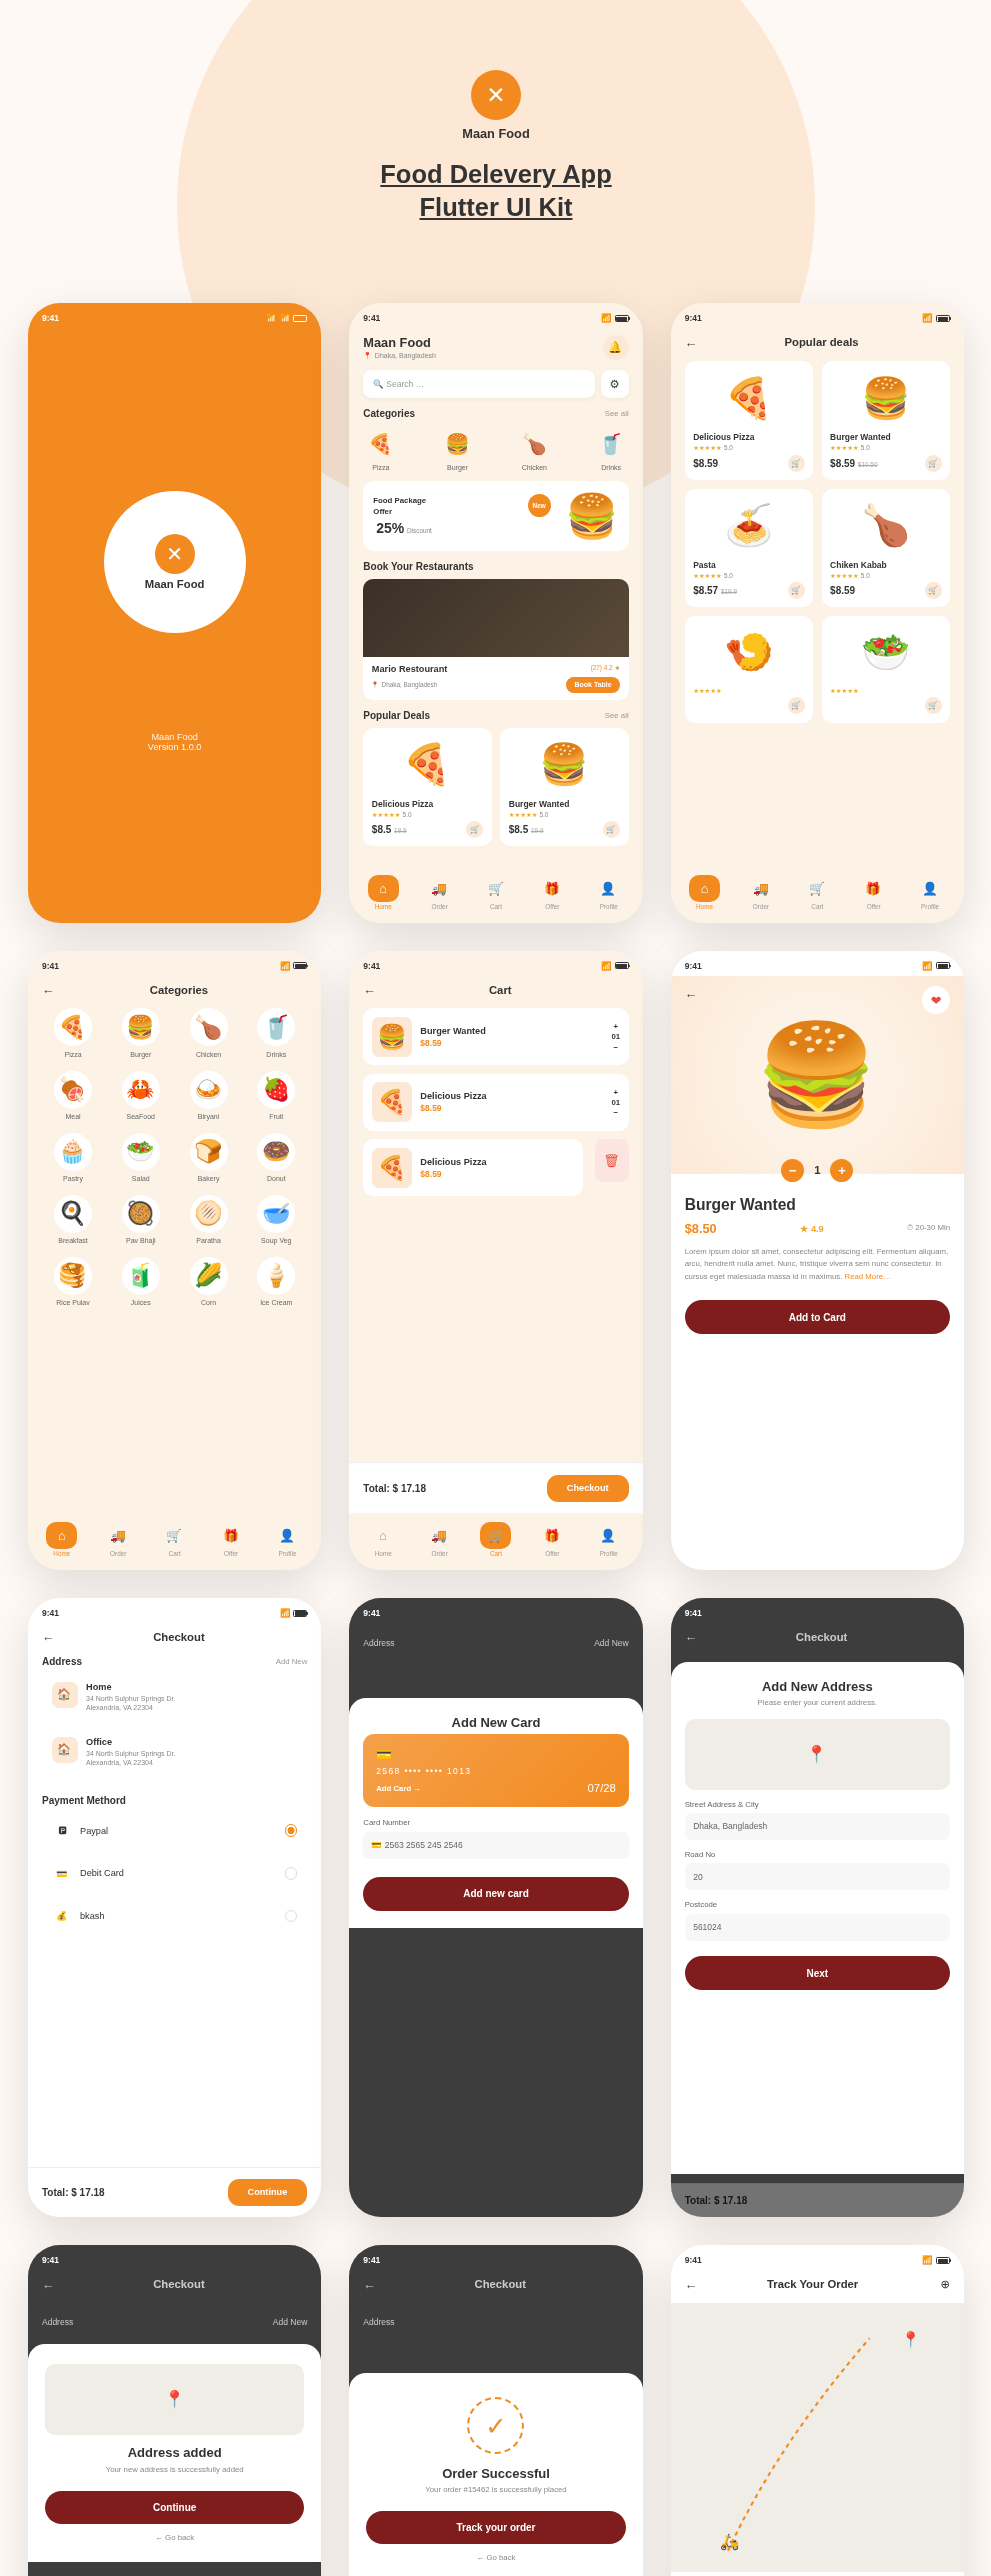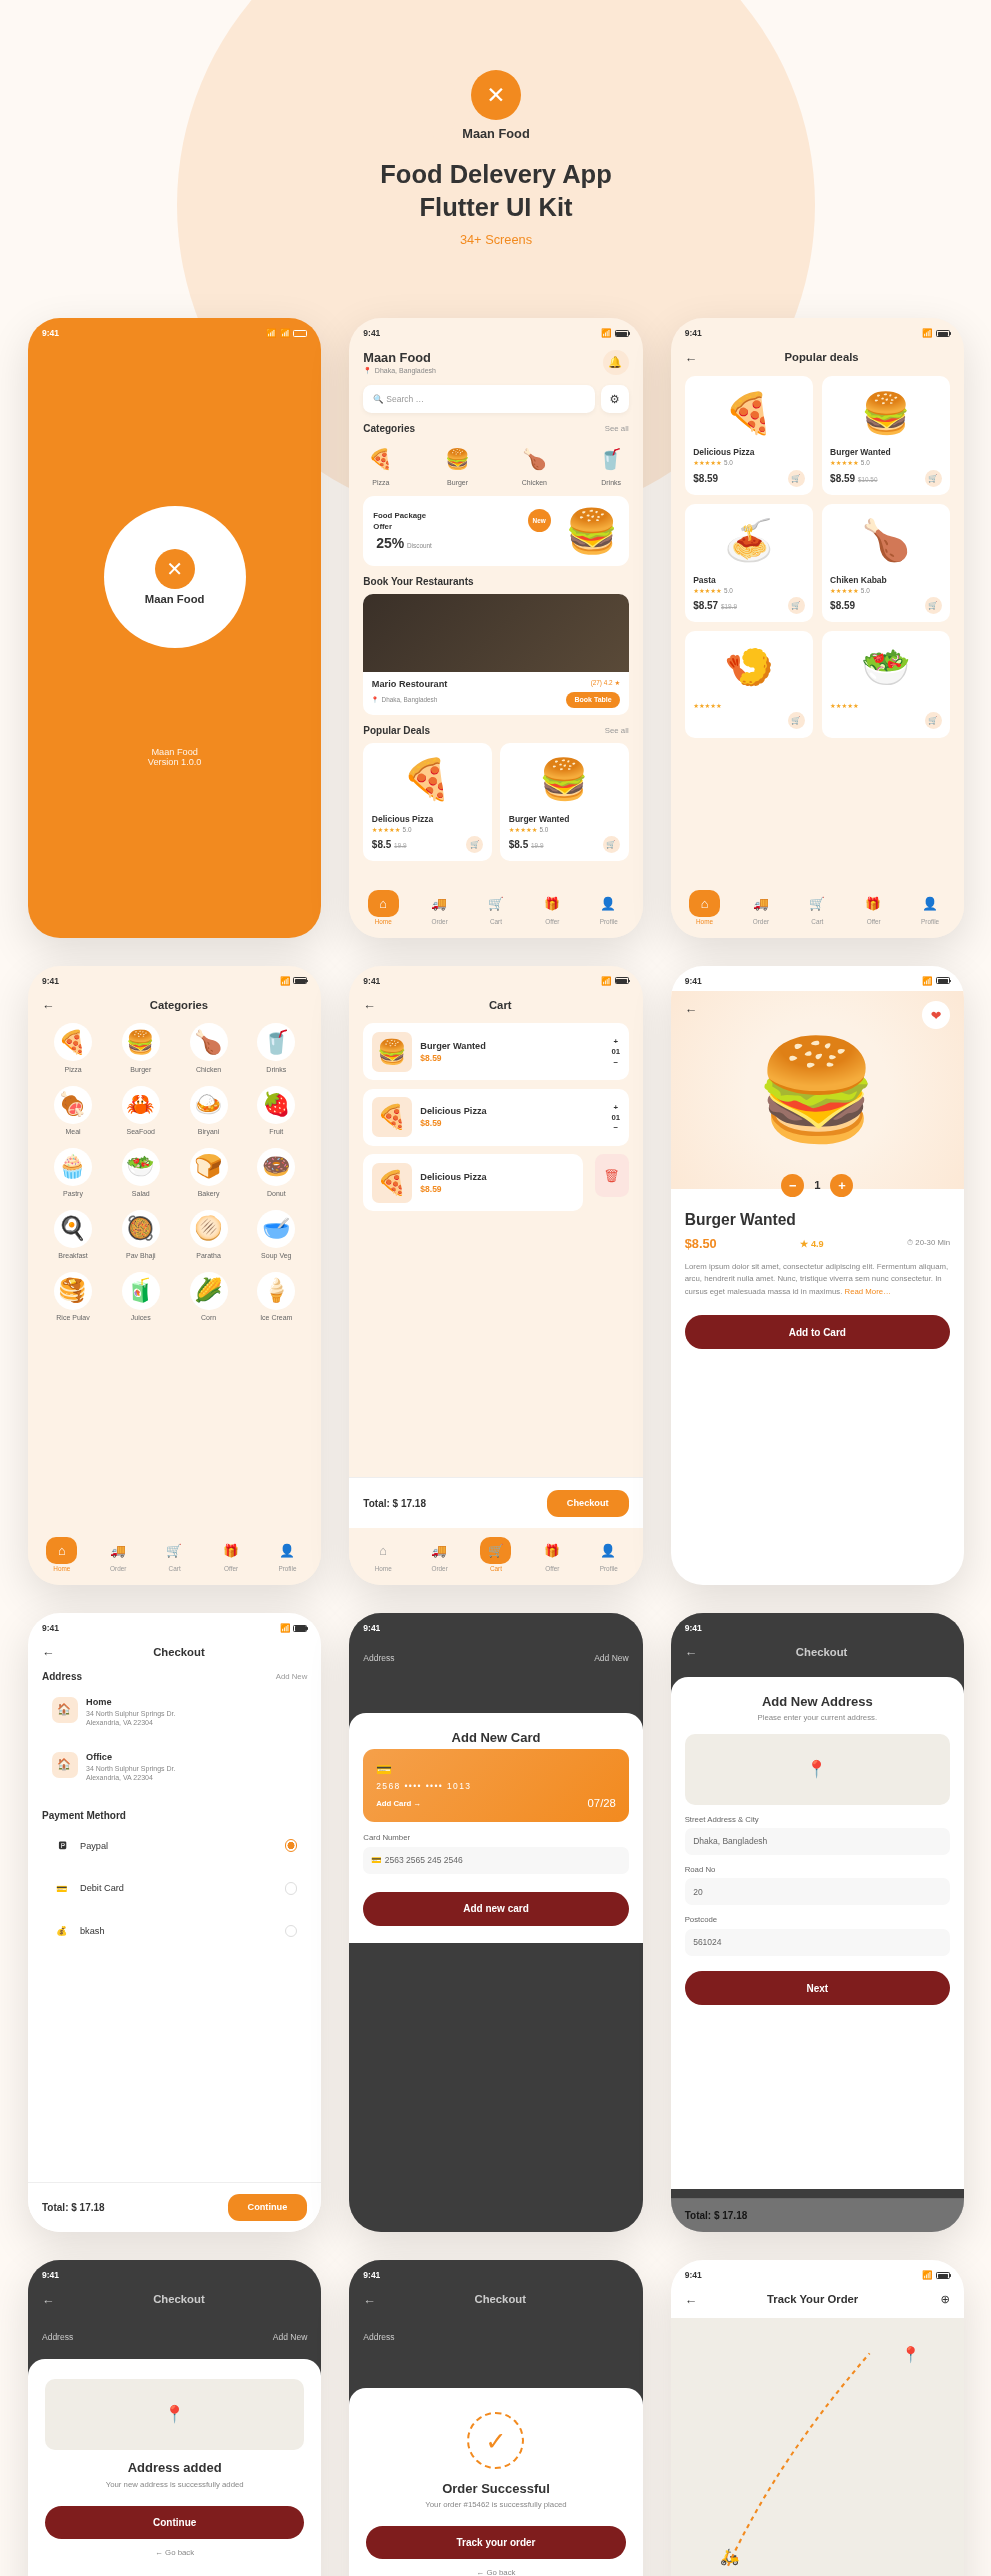--- a/index.html
+++ b/index.html
@@ -4,21 +4,21 @@
 <style>
 *{margin:0;padding:0;box-sizing:border-box;}
 body{font-family:-apple-system,BlinkMacSystemFont,'Segoe UI',sans-serif;background:#fef9f4;color:#333;}
 .canvas{width:992px;margin:0 auto;position:relative;padding:28px;}
 .hero{text-align:center;position:relative;padding:14px 0 43px;}
 .hero-arc{position:absolute;top:-142px;left:50%;transform:translateX(-50%);width:638px;height:638px;border-radius:50%;background:#fce8d5;z-index:0;}
 .hero-num{position:absolute;top:21px;left:50%;transform:translateX(-70%);font-size:99px;font-weight:900;color:#fce8d5;z-index:1;}
 .hero-content{position:relative;z-index:2;}
 .hero-logo{width:50px;height:50px;background:#f28a1f;border-radius:50%;margin:28px auto 5.7px;display:flex;align-items:center;justify-content:center;font-size:23px;color:#fff;}
 .hero-brand{font-weight:700;font-size:12.8px;margin-bottom:17px;}
-.hero-title{font-size:25.5px;font-weight:700;line-height:1.3;margin-bottom:8.5px;}
+.hero-title{font-size:25.5px;font-weight:700;line-height:1.3;margin-bottom:8.5px;text-decoration:underline;}
 .hero-sub{color:#f28a1f;font-size:12.8px;font-weight:500;}
 .grid{display:grid;grid-template-columns:repeat(3,1fr);gap:28px;margin-top:28px;position:relative;z-index:5;}
 .screen{background:#fff;border-radius:32px;box-shadow:0 14px 43px rgba(0,0,0,0.12);overflow:hidden;aspect-ratio:9/19;position:relative;}
 .screen.orange{background:#f28a1f;}
 .screen.cream{background:#fdf2e6;}
 .statusbar{display:flex;justify-content:space-between;align-items:center;padding:10px 14px 5.7px;font-size:8.5px;font-weight:600;}
 .statusbar-icons{display:flex;gap:2.8px;align-items:center;}
 .sb-wifi{font-size:8.5px;}
 .sb-bat{width:14px;height:7px;border:1.1px solid #333;border-radius:1.4px;position:relative;}
 .sb-bat::after{content:'';position:absolute;right:-2.1px;top:1.4px;width:1.4px;height:2.8px;background:#333;border-radius:0 0.7px 0.7px 0;}
@@ -144,21 +144,20 @@
 
 <div class="canvas">
   <div class="hero">
     <div class="hero-arc"></div>
     <div class="hero-num">03</div>
     <div class="hero-content">
       <div class="hero-logo">✕</div>
       <div class="hero-brand">Maan Food</div>
       <div class="hero-title" style="white-space:pre-line;">Food Delevery App
 Flutter UI Kit</div>
-      <div class="hero-sub">34+ Screens</div>
     </div>
   </div>
 
   <div class="grid">
 
     <div class="screen orange">
       <div class="statusbar" style="color:#fff;">
           <span>9:41</span>
           <div class="statusbar-icons">
             <span>📶</span>

